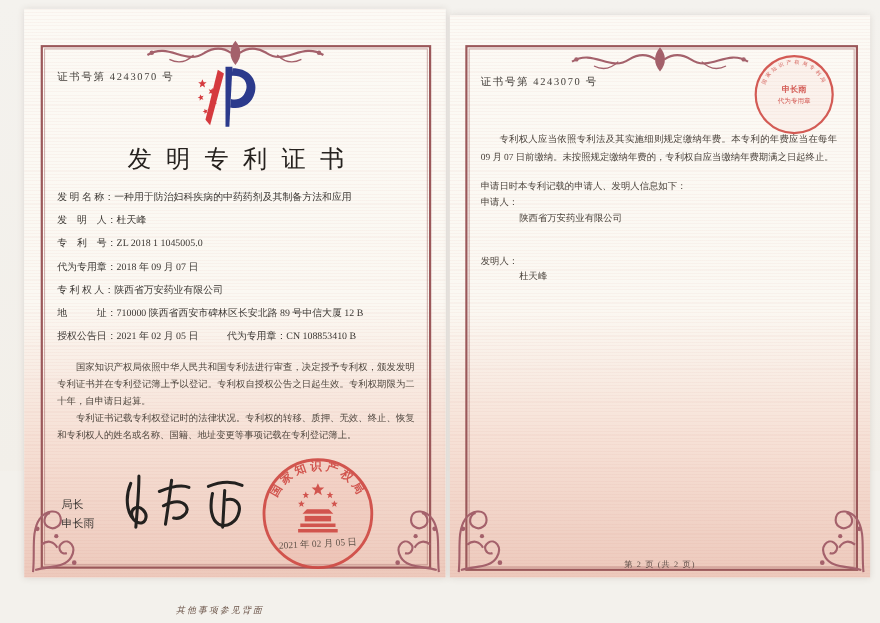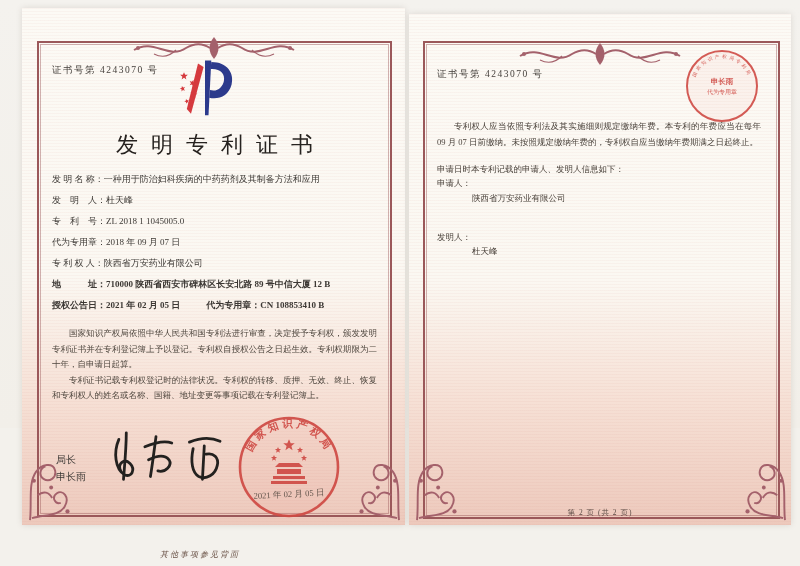--- a/index.html
+++ b/index.html
@@ -17,21 +17,21 @@
   .page2 .frame{left:14px;top:27px;right:11px;bottom:6px;}
   .certno{position:absolute;font-size:9.5px;letter-spacing:1.5px;color:#45403c;z-index:3;}
   .page1 .certno{left:30px;top:56px;}
   .page2 .certno{left:28px;top:54px;}
   .logo{position:absolute;left:148px;top:45px;width:70px;height:74px;z-index:2;}
   .title{position:absolute;left:15px;right:13px;top:122px;text-align:center;font-size:22px;font-weight:normal;
          letter-spacing:13px;text-indent:13px;color:#26221f;z-index:2;}
   .fields{position:absolute;left:30px;right:22px;top:166px;z-index:2;font-size:9px;color:#3c3834;}
   .frow{display:flex;line-height:11px;margin-bottom:10px;white-space:nowrap;}
   .frow .lab{flex:0 0 auto;}
-  .frow.gap{margin-top:5px;font-weight:bold;}
+  .frow.gap{margin-top:5px;}
   .pair2{margin-left:26px;}
   .paras{position:absolute;left:30px;right:28px;top:318px;z-index:2;font-size:8.5px;line-height:15.5px;color:#4e463e;text-align:justify;}
   .paras p{margin:0;text-indent:2em;}
   .officer{position:absolute;left:34px;top:443px;z-index:3;font-size:10px;color:#3a3633;line-height:17px;font-family:Liberation Serif, serif;}
   .signature{position:absolute;left:82px;top:418px;width:130px;height:62px;z-index:3;}
   .seal1{position:absolute;left:215px;top:407px;width:104px;height:104px;z-index:4;opacity:.92;}
   .seal2{position:absolute;left:275px;top:34px;width:76px;height:76px;z-index:4;opacity:.9;}
   .pfooter{position:absolute;left:0;right:0;text-align:center;font-size:7.5px;color:#5b4a44;letter-spacing:1px;z-index:3;}
   .page1 .pfooter{top:500px;}
   .page2 .pfooter{top:494px;}

